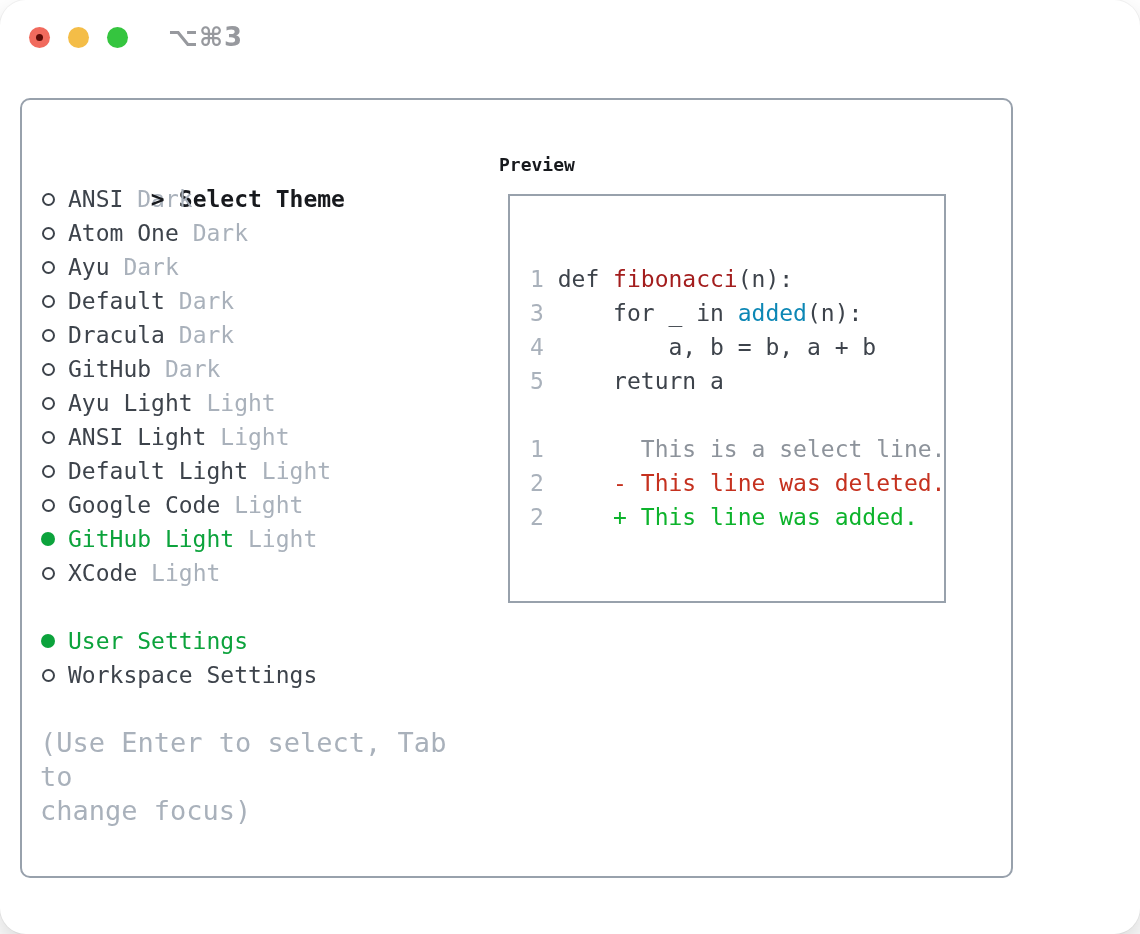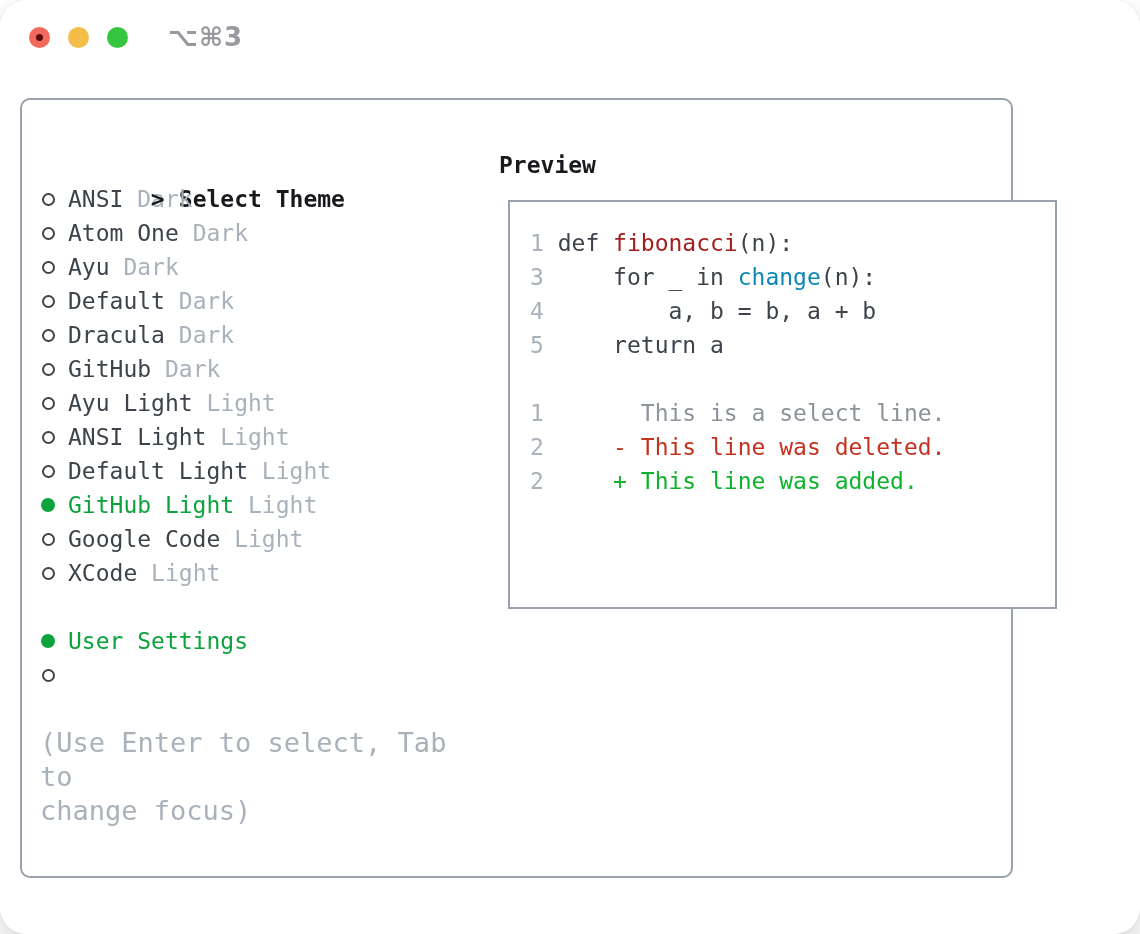--- a/index.html
+++ b/index.html
@@ -56,26 +56,26 @@
   .tname{color:var(--text-dark);}
   .tname.selected{color:var(--accent-green);}
   .tvariant{color:var(--muted-gray);margin-top:19px;}
   .hint{
     margin-top:34px;font-size:27px;line-height:34px;color:var(--muted-gray);
     white-space:pre-line;
   }
   
   .preview-label{
     position:absolute;left:477px;top:48px;height:34px;line-height:34px;
-    font-size:23px;font-weight:bold;color:var(--heading-black);
+    font-size:18px;font-weight:bold;color:var(--heading-black);
   }
   .preview-box{
-    position:absolute;left:486px;top:100px;width:549px;height:409px;
+    position:absolute;left:486px;top:94px;width:438px;height:409px;
     box-sizing:border-box;border:2px solid var(--border-gray);background:#fff;
-    padding:24px 0 0 20px;overflow:hidden;
+    padding:66px 0 0 20px;overflow:hidden;
   }
   .pline{height:34px;line-height:34px;font-size:23px;white-space:pre;}
   .lineno{color:var(--muted-gray);}
   .tk-code{color:var(--text-dark);}
   .tk-function{color:var(--function-red);}
   .tk-number{color:var(--number-teal);}
   .tk-builtin{color:var(--builtin-blue);}
   .tk-context{color:var(--diff-context-gray);}
   .tk-deleted{color:var(--diff-deleted-red);}
   .tk-added{color:var(--diff-added-green);}
@@ -104,43 +104,43 @@
       <div id="themes">
           <div class="row"><span class="cell"><span class="ring"></span></span><span class="tname">ANSI</span><span class="tvariant"> Dark</span></div>
           <div class="row"><span class="cell"><span class="ring"></span></span><span class="tname">Atom One</span><span class="tvariant"> Dark</span></div>
           <div class="row"><span class="cell"><span class="ring"></span></span><span class="tname">Ayu</span><span class="tvariant"> Dark</span></div>
           <div class="row"><span class="cell"><span class="ring"></span></span><span class="tname">Default</span><span class="tvariant"> Dark</span></div>
           <div class="row"><span class="cell"><span class="ring"></span></span><span class="tname">Dracula</span><span class="tvariant"> Dark</span></div>
           <div class="row"><span class="cell"><span class="ring"></span></span><span class="tname">GitHub</span><span class="tvariant"> Dark</span></div>
           <div class="row"><span class="cell"><span class="ring"></span></span><span class="tname">Ayu Light</span><span class="tvariant"> Light</span></div>
           <div class="row"><span class="cell"><span class="ring"></span></span><span class="tname">ANSI Light</span><span class="tvariant"> Light</span></div>
           <div class="row"><span class="cell"><span class="ring"></span></span><span class="tname">Default Light</span><span class="tvariant"> Light</span></div>
+          <div class="row"><span class="cell"><span class="ring"></span></span><span class="tname">Google Code</span><span class="tvariant"> Light</span></div>
           <div class="row"><span class="cell"><span class="dot-sel"></span></span><span class="tname selected">GitHub Light</span><span class="tvariant"> Light</span></div>
-          <div class="row"><span class="cell"><span class="ring"></span></span><span class="tname">Google Code</span><span class="tvariant"> Light</span></div>
           <div class="row"><span class="cell"><span class="ring"></span></span><span class="tname">XCode</span><span class="tvariant"> Light</span></div>
         </div>
 
       <div class="gap-row"></div>
 
 
       <div id="apply-options">
           <div class="row"><span class="cell"><span class="dot-sel"></span></span><span class="tname selected">User Settings</span></div>
-          <div class="row"><span class="cell"><span class="ring"></span></span></div>
+          <div class="row"><span class="cell"><span class="ring"></span></span><span class="tname">Workspace Settings</span></div>
         </div>
 
       <div class="hint">(Use Enter to select, Tab to
 change focus)</div>
     </div>
 
     <div class="preview-label">Preview</div>
 
     <div class="preview-box">
       <div id="preview-lines">
           <div class="pline"><span class="lineno">1 </span><span class="tk-code">def </span><span class="tk-function">fibonacci</span><span class="tk-code">(n):</span></div>
-          <div class="pline"><span class="lineno">3 </span><span class="tk-code">    for _ in </span><span class="tk-builtin">change</span><span class="tk-code">(n):</span></div>
+          <div class="pline"><span class="lineno">3 </span><span class="tk-code">    for _ in </span><span class="tk-builtin">added</span><span class="tk-code">(n):</span></div>
           <div class="pline"><span class="lineno">4 </span><span class="tk-code">        a, b = b, a + b</span></div>
           <div class="pline"><span class="lineno">5 </span><span class="tk-code">    return a</span></div>
           <div class="pline"><span class="lineno"></span></div>
           <div class="pline"><span class="lineno">1 </span><span class="tk-context">      This is a select line.</span></div>
           <div class="pline"><span class="lineno">2 </span><span class="tk-deleted">    - This line was deleted.</span></div>
           <div class="pline"><span class="lineno">2 </span><span class="tk-added">    + This line was added.</span></div>
         </div>
     </div>
 
   </div>

